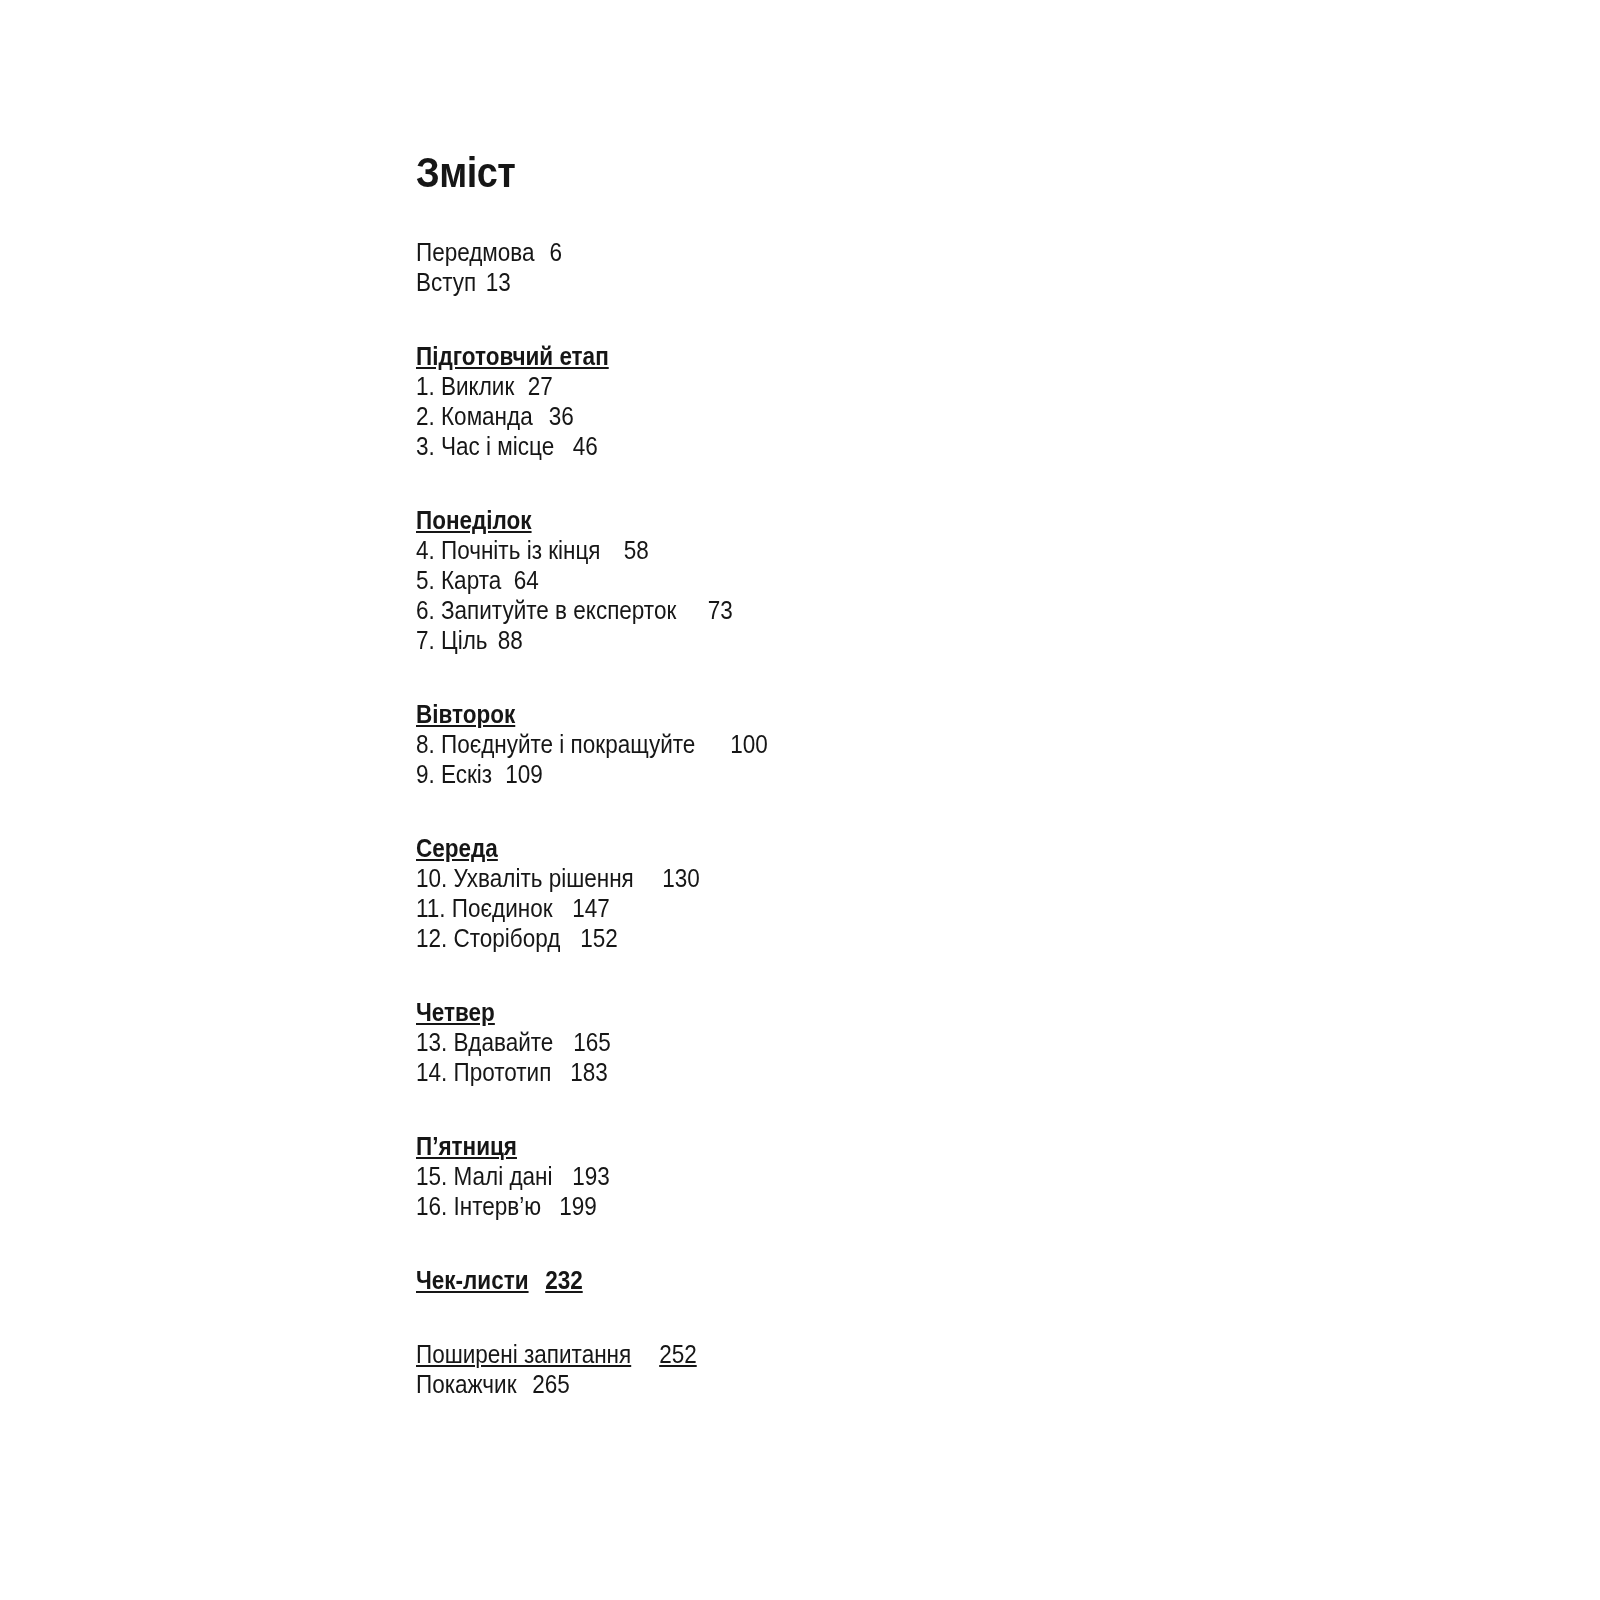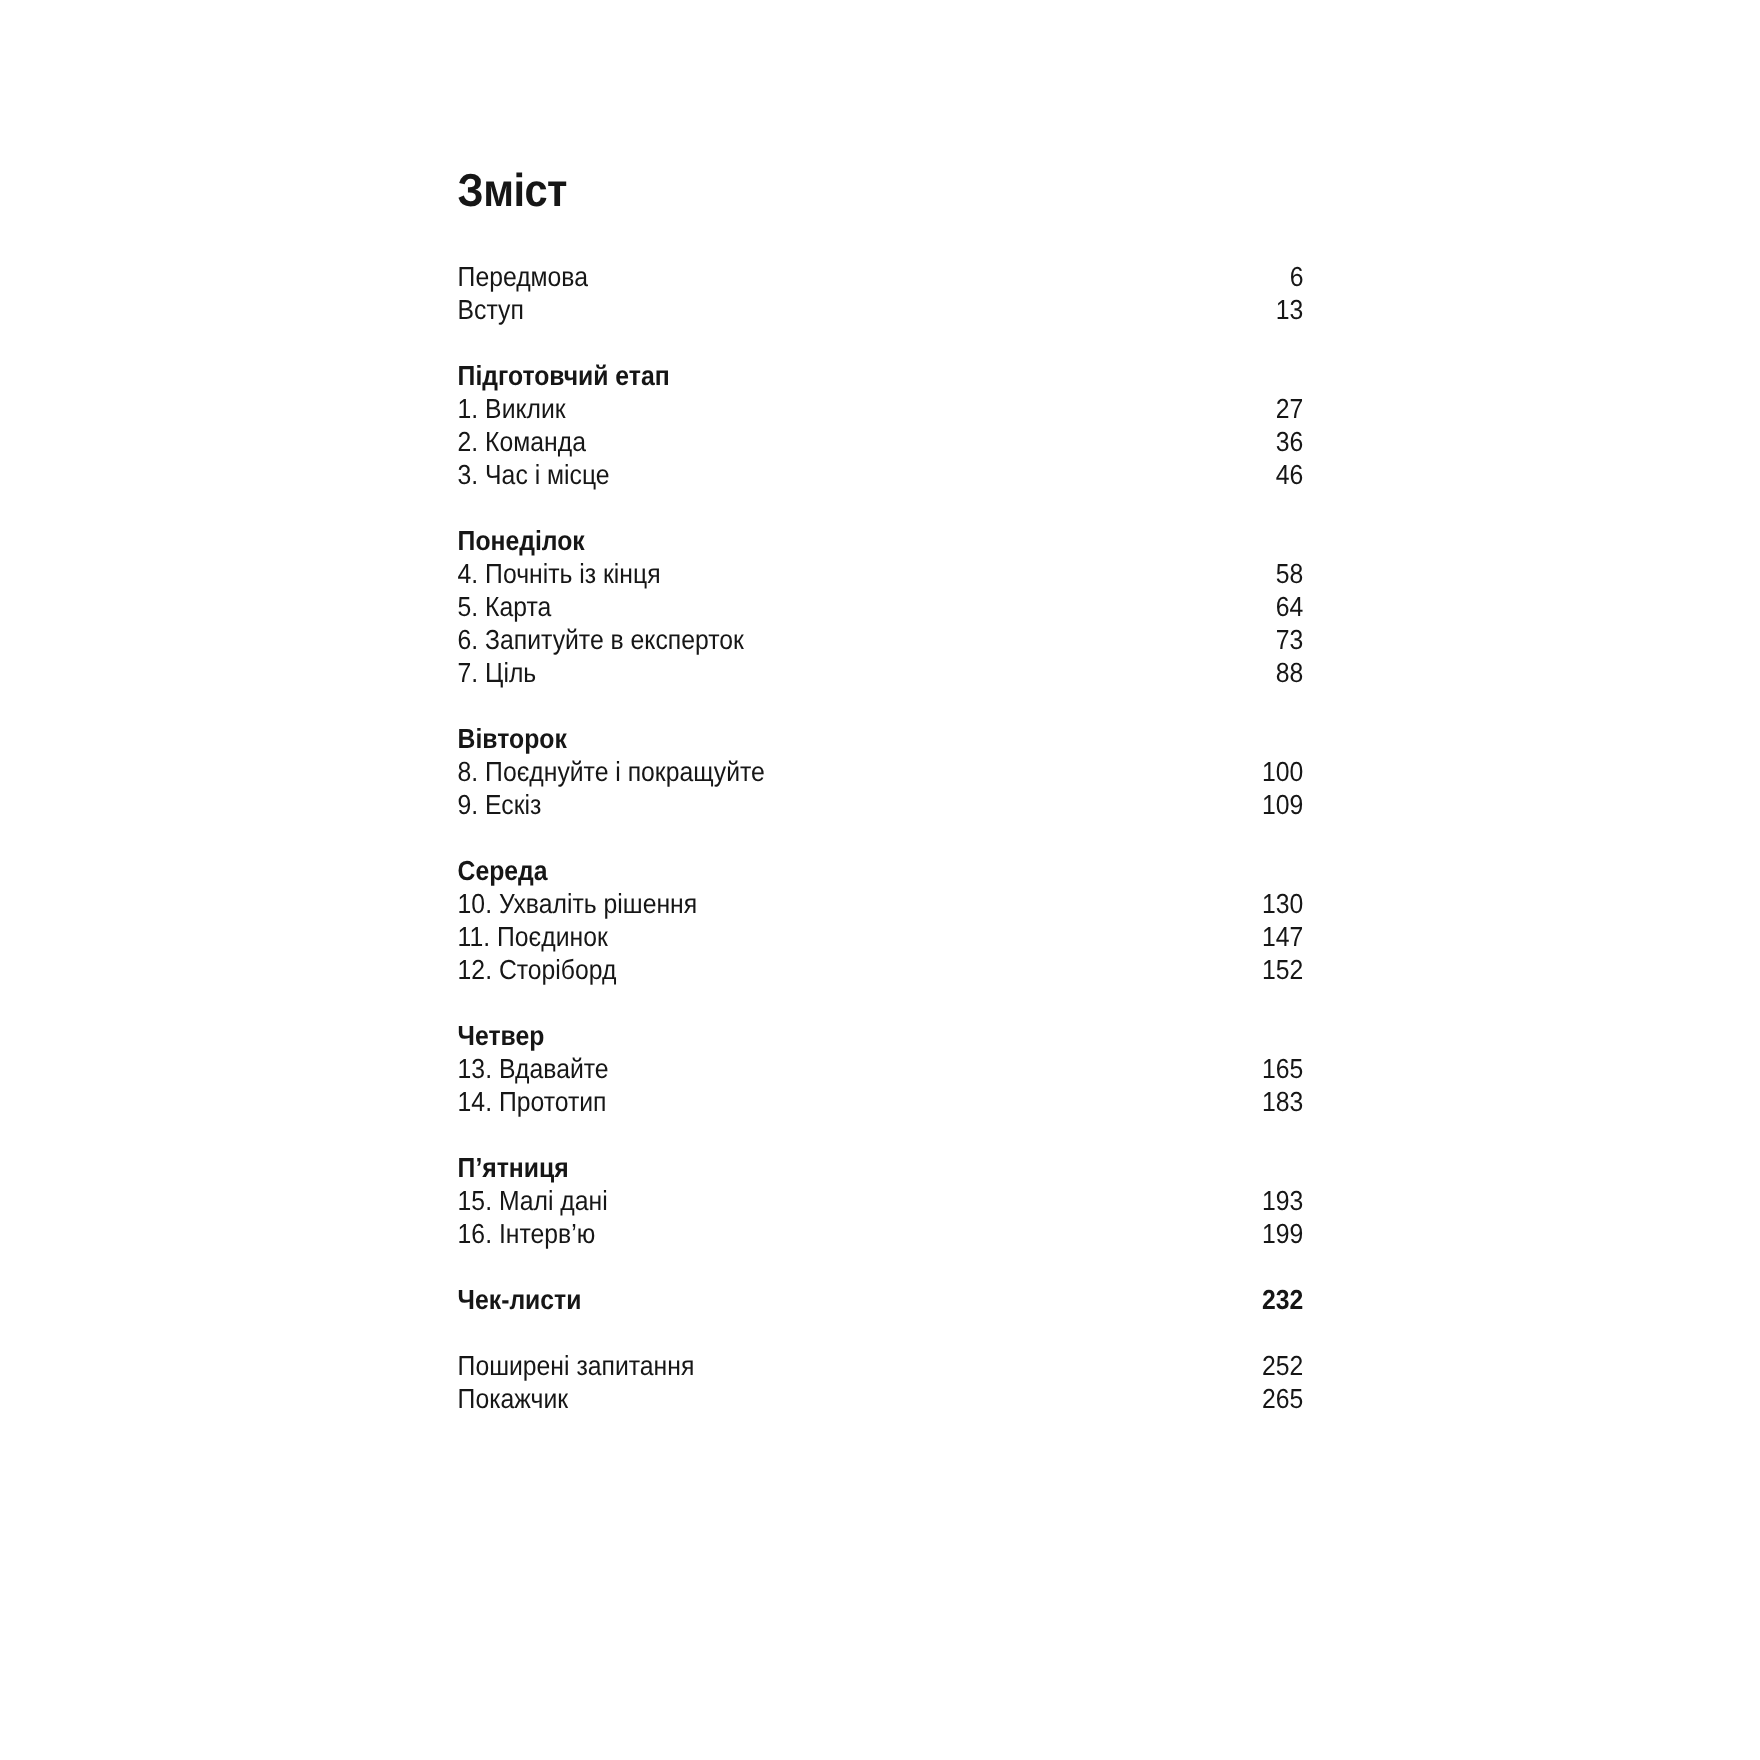--- a/index.html
+++ b/index.html
@@ -24,27 +24,27 @@
     letter-spacing:-0.5px;
   }
   .t-cond{
     display:inline-block;
     transform:scaleX(0.9);
     transform-origin:0 50%;
     white-space:nowrap;
   }
   .row{
     display:flex;
-    justify-content:space-between;
+    justify-content:flex-start;
     align-items:baseline;
     font-size:25px;
     line-height:30px;
     font-weight:400;
   }
-  .row.gap{margin-top:30px;}
+  .row.gap{margin-top:44px;text-decoration:underline;}
   .row.heading{font-weight:700;}
   .label{
     display:inline-block;
     transform:scaleX(0.9);
     transform-origin:0 50%;
     white-space:nowrap;
   }
   .page-num{
     display:inline-block;
     transform:scaleX(0.9);

